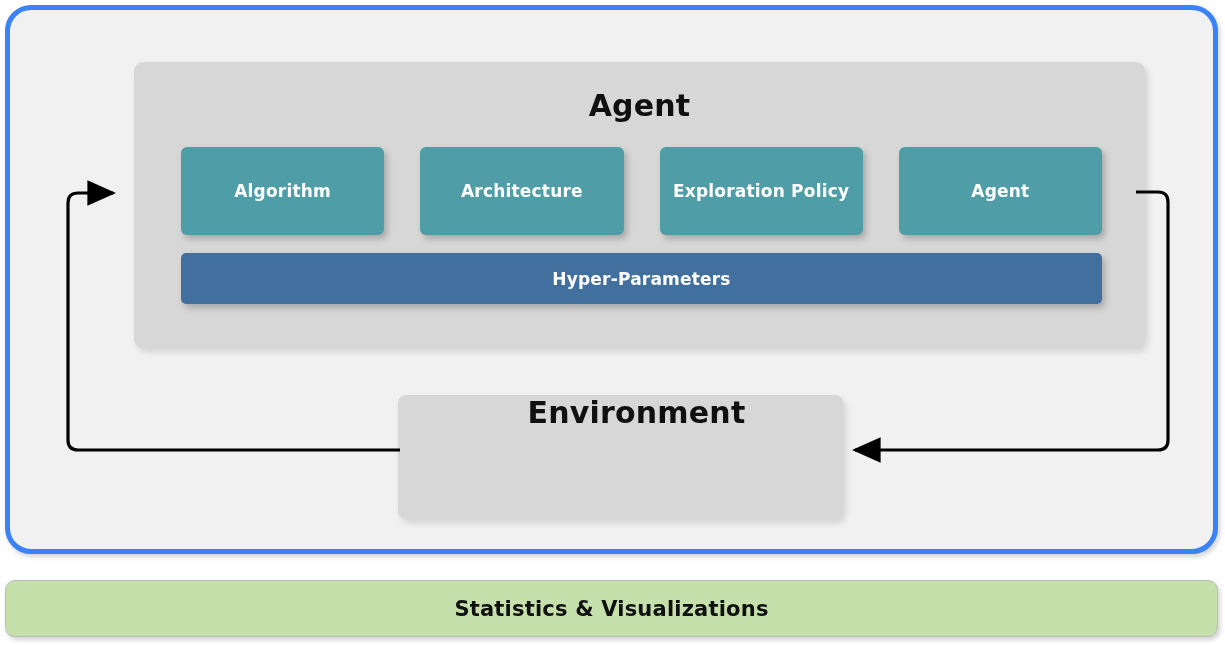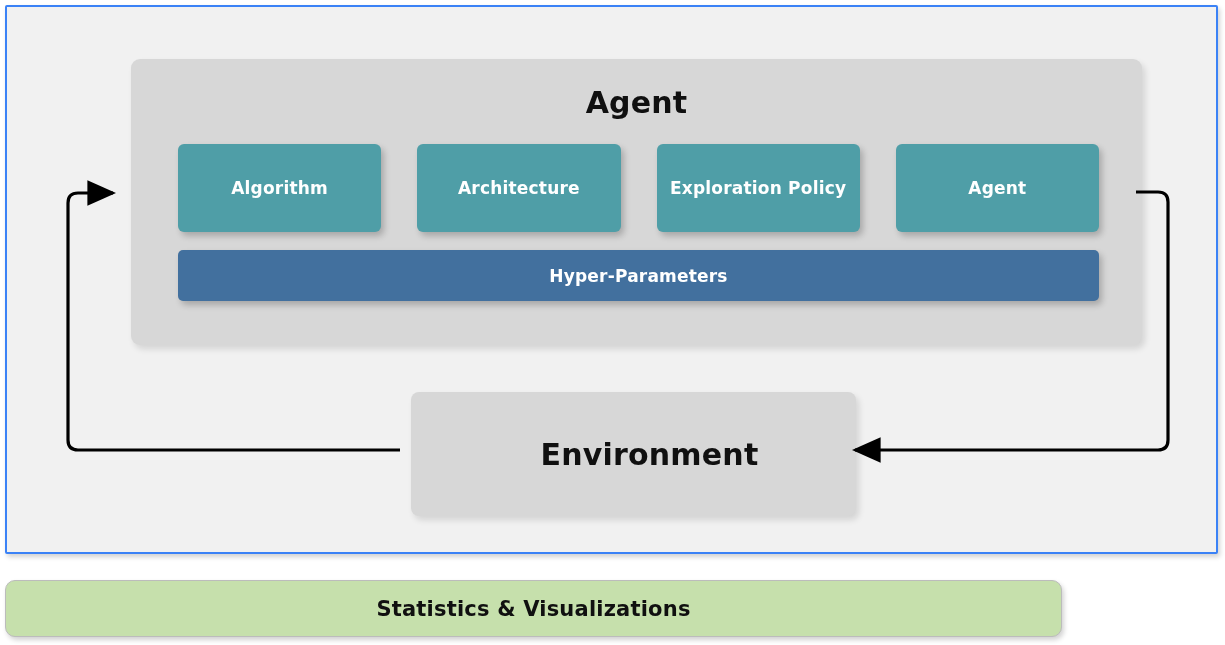--- a/index.html
+++ b/index.html
@@ -20,22 +20,22 @@
   }
 
   
   .outer-panel {
     position: absolute;
     left: 5px;
     top: 5px;
     width: 1213px;
     height: 549px;
     background: #f1f1f1;
-    border: 2px solid #3b82f6;
-    border-radius: 2px;
+    border: 5px solid #3b82f6;
+    border-radius: 26px;
     box-shadow: 2px 3px 5px rgba(0,0,0,0.18);
   }
 
   
   .agent-box {
     position: absolute;
     left: 124px;
     top: 52px;
     width: 1011px;
     height: 286px;
@@ -103,28 +103,28 @@
   .hyper-bar .bar-label {
     font-size: 17px;
     font-weight: bold;
     color: #ffffff;
     letter-spacing: 0.2px;
   }
 
   
   .environment-box {
     position: absolute;
-    left: 404px;
+    left: 388px;
     top: 385px;
     width: 445px;
     height: 124px;
     background: #d7d7d7;
     border-radius: 8px;
     display: flex;
-    align-items: center;
+    align-items: flex-start;
     justify-content: center;
     box-shadow: 3px 4px 6px rgba(0,0,0,0.12);
     padding-left: 32px;
   }
 
   .environment-box .env-label {
     font-size: 30px;
     font-weight: bold;
     color: #101010;
     letter-spacing: 0.2px;
@@ -138,21 +138,21 @@
     width: 1225px;
     height: 645px;
     pointer-events: none;
   }
 
   
   .statistics-bar {
     position: absolute;
     left: 5px;
     top: 580px;
-    width: 1057px;
+    width: 1213px;
     height: 57px;
     background: #c6e0ac;
     border: 1px solid #bcbcbc;
     border-radius: 10px;
     display: flex;
     align-items: center;
     justify-content: center;
     box-shadow: 2px 3px 5px rgba(0,0,0,0.18);
   }
 

